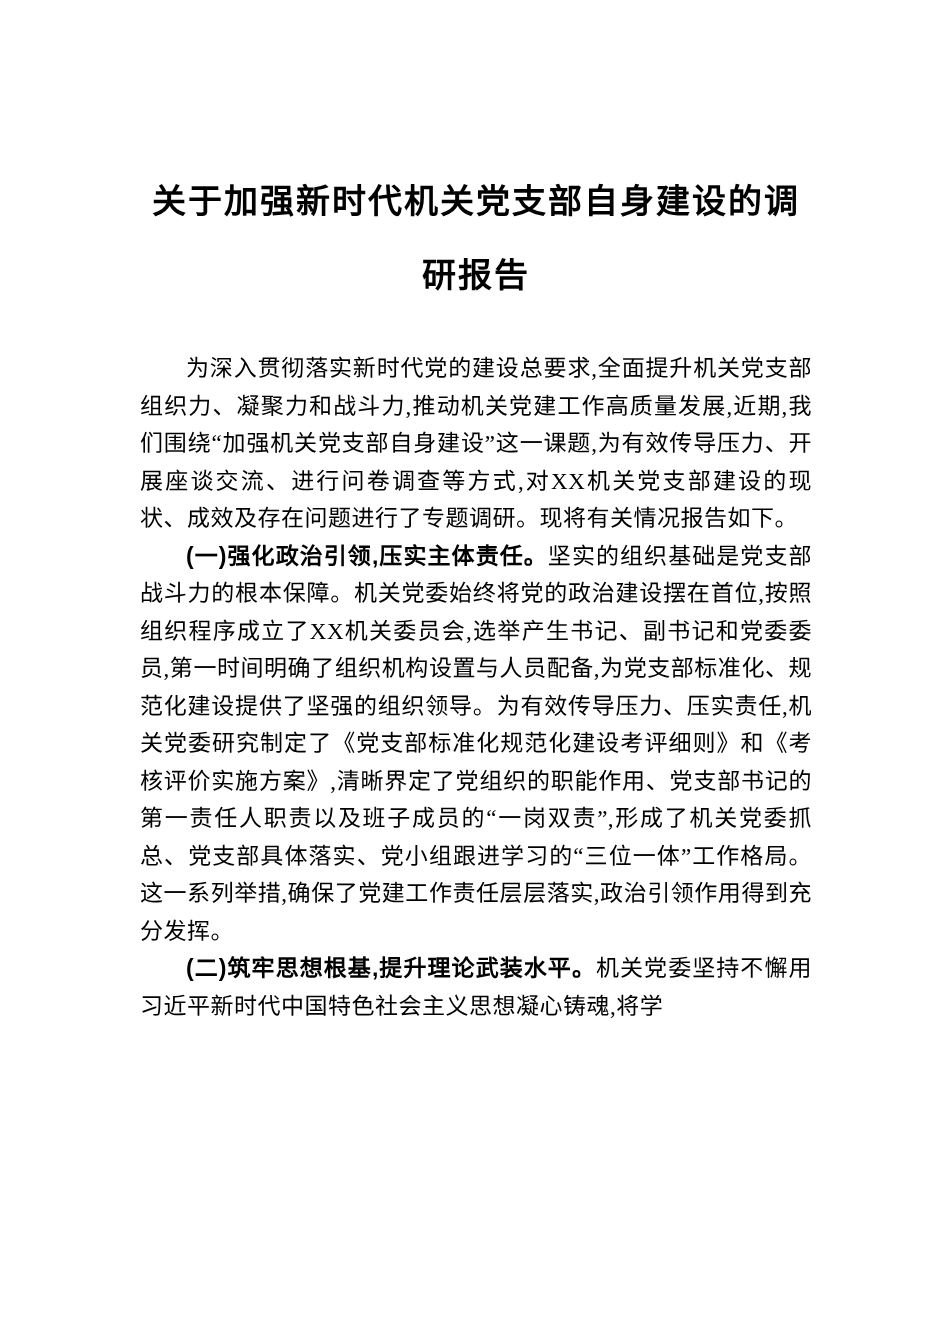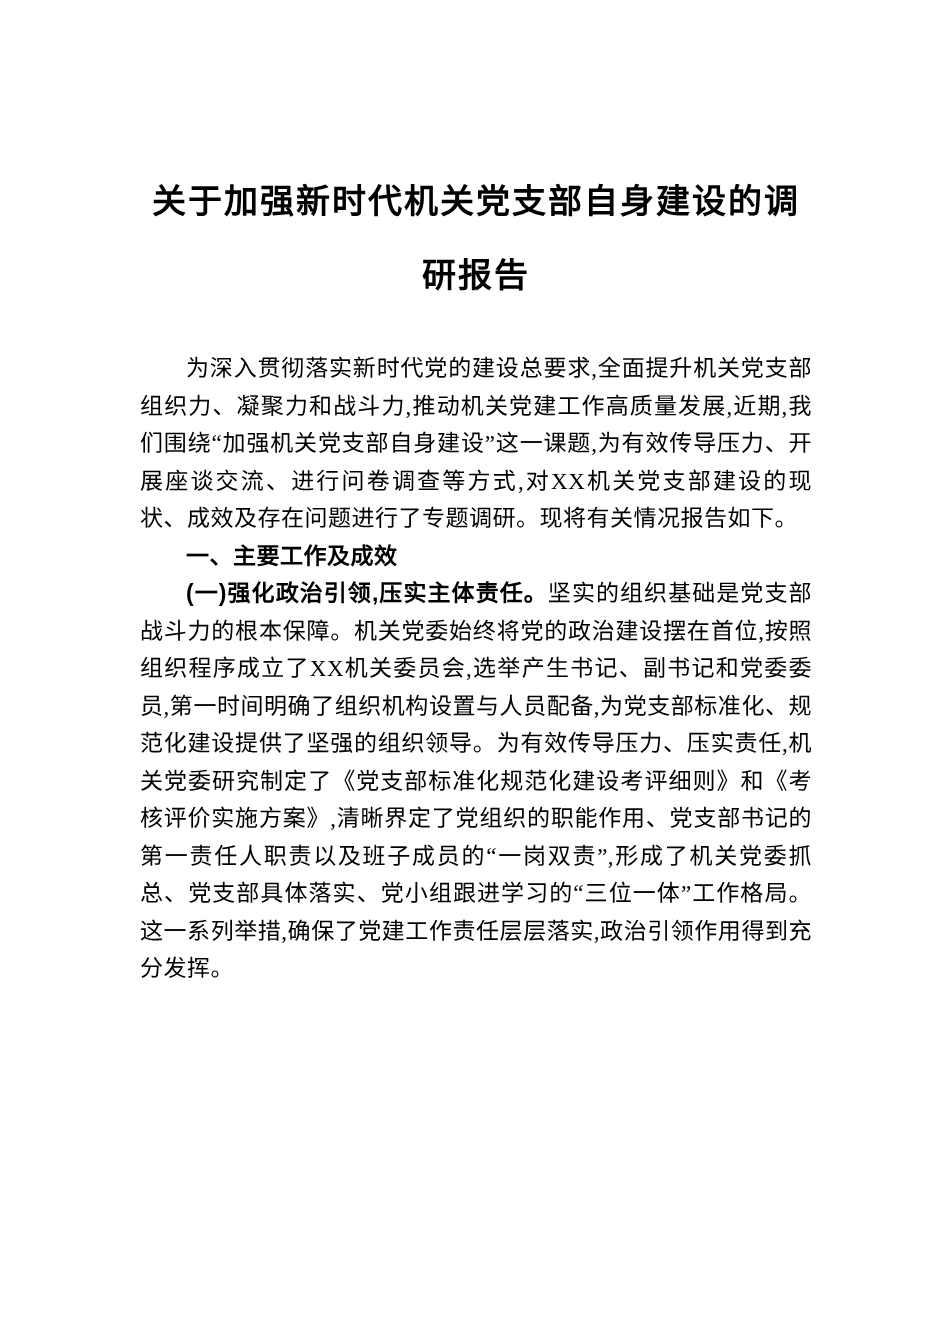--- a/index.html
+++ b/index.html
@@ -51,21 +51,21 @@
 <body>
 
 <div class="page">
 
   <h1 class="doc-title">关于加强新时代机关党支部自身建设的调研报告</h1>
 
   <div class="doc-body">
 
     <p><span>为深入贯彻落实新时代党的建设总要求,全面提升机关党支部组织力、凝聚力和战斗力,推动机关党建工作高质量发展,近期,我们围绕“加强机关党支部自身建设”这一课题,为有效传导压力、开展座谈交流、进行问卷调查等方式,对XX机关党支部建设的现状、成效及存在问题进行了专题调研。现将有关情况报告如下。</span></p>
 
-    <p><span class="section-heading">一、主要工作及成效</span></p>
 
 
     <p><span class="lead">(一)强化政治引领,压实主体责任。</span><span>坚实的组织基础是党支部战斗力的根本保障。机关党委始终将党的政治建设摆在首位,按照组织程序成立了XX机关委员会,选举产生书记、副书记和党委委员,第一时间明确了组织机构设置与人员配备,为党支部标准化、规范化建设提供了坚强的组织领导。为有效传导压力、压实责任,机关党委研究制定了《党支部标准化规范化建设考评细则》和《考核评价实施方案》,清晰界定了党组织的职能作用、党支部书记的第一责任人职责以及班子成员的“一岗双责”,形成了机关党委抓总、党支部具体落实、党小组跟进学习的“三位一体”工作格局。这一系列举措,确保了党建工作责任层层落实,政治引领作用得到充分发挥。</span></p>
 
+    <p><span class="lead">(二)筑牢思想根基,提升理论武装水平。</span><span>机关党委坚持不懈用习近平新时代中国特色社会主义思想凝心铸魂,将学</span></p>
 
   </div>
 
 </div>
 
 </body></html>

